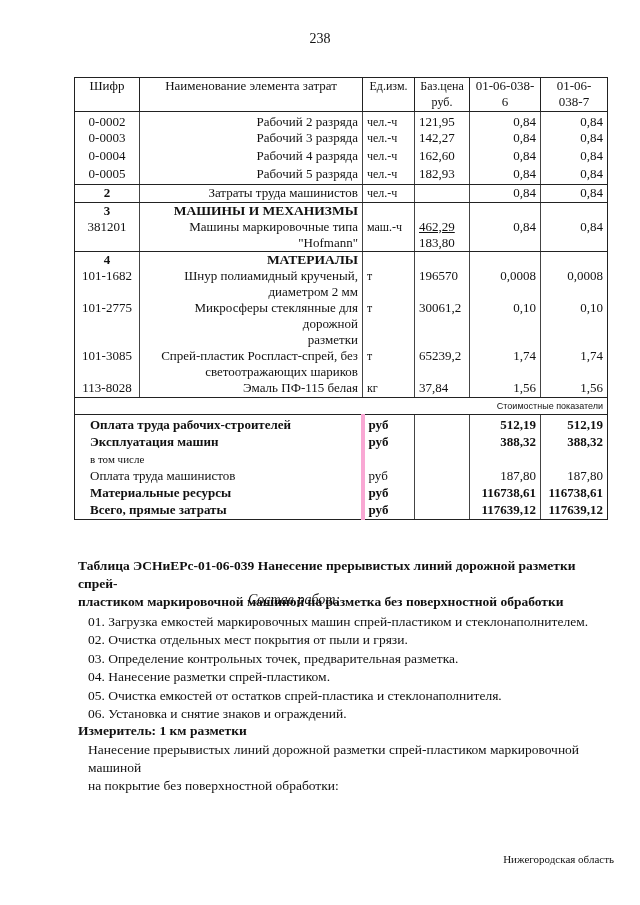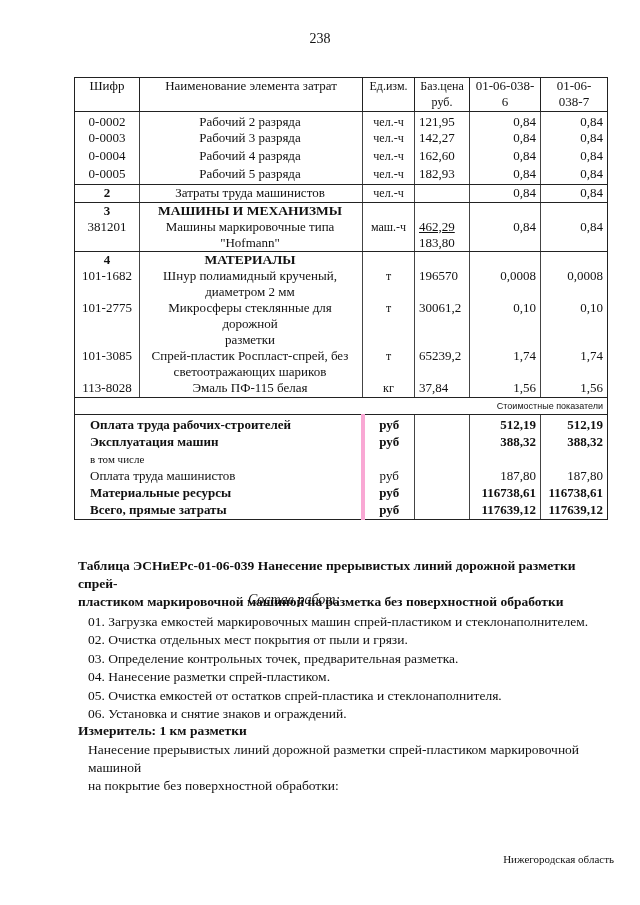--- a/index.html
+++ b/index.html
@@ -5,22 +5,22 @@
   html, body { margin:0; padding:0; background:#ffffff; }
   body { width:640px; height:905px; position:relative; overflow:hidden;
          font-family:"Liberation Serif", "DejaVu Serif", serif; color:#111; }
   .page-num { position:absolute; top:31px; left:0; width:640px; text-align:center; font-size:14px; }
   table.main { position:absolute; left:74px; top:77px; width:533px; border-collapse:collapse;
                font-size:13px; table-layout:fixed; }
   table.main td { padding:0 4px; vertical-align:top; line-height:16px; }
   .hdr td { border:1px solid #222; height:33px; vertical-align:middle; text-align:center; font-size:13px; line-height:14px; }
   .section td { border:1px solid #222; height:13px; font-family:"Liberation Sans", "DejaVu Sans", sans-serif; font-size:9px; text-align:right; line-height:12px; padding-right:6px; }
   .c1 { border-left:1px solid #222; border-right:1px solid #444; text-align:center; }
-  .c2 { border-right:1px solid #444; text-align:center; padding-left:2px !important; }
-  .c3 { border-right:1px solid #444; text-align:center; font-size:12px; }
+  .c2 { border-right:1px solid #444; text-align:right; padding-left:2px !important; }
+  .c3 { border-right:1px solid #444; font-size:12px; }
   .c4 { border-right:1px solid #444; text-align:left; }
   .c5 { border-right:1px solid #444; text-align:right; }
   .c6 { border-right:1px solid #222; text-align:right; }
   tr.botline td { border-bottom:1px solid #222;margin-left:40px; }
   .bold { font-weight:bold; }
   .ul { text-decoration:underline; }
   .cost td.cn { border-left:1px solid #222; border-right:4px solid #f9a8d4; padding-left:15px; text-align:left; }
   .cost td { height:17px; }
   .small { font-size:11px; }
   .title-block { position:absolute; left:78px; top:557px; width:540px; font-size:13.5px; font-weight:bold; line-height:18px; }

